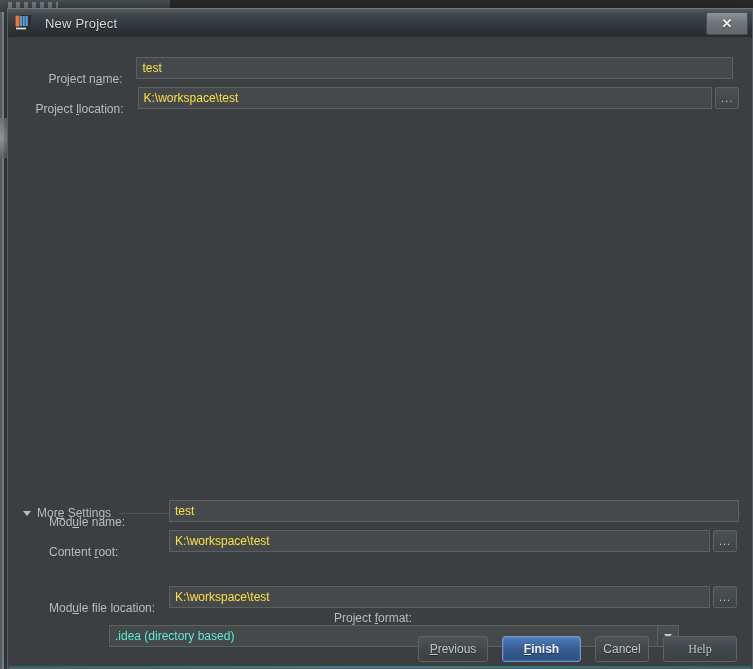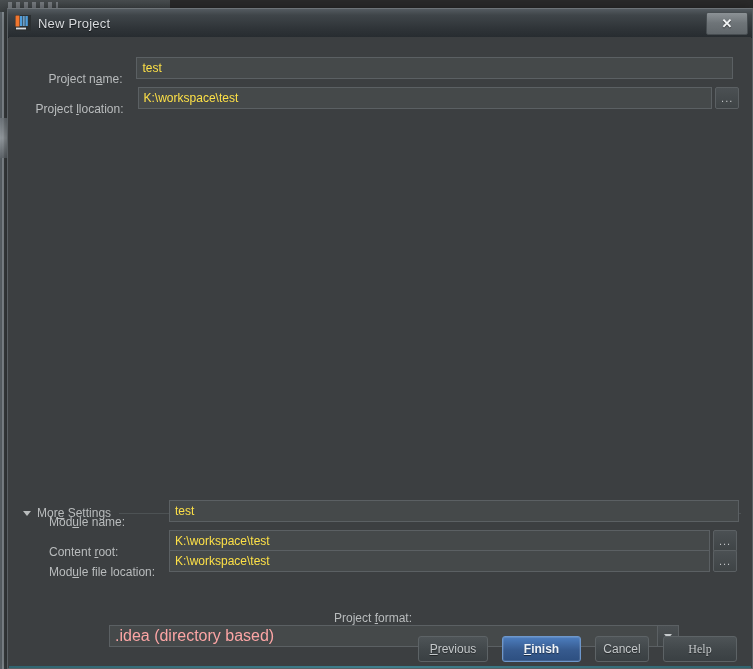--- a/index.html
+++ b/index.html
@@ -36,21 +36,21 @@
 
   
   #titlebar{
     position:absolute;left:0;top:0;right:0;height:28px;
     background:linear-gradient(180deg,#545b60 0%,#3f4549 22%,#2f3438 70%,#272c30 100%);
     border-bottom:1px solid #20252a;
     display:flex;align-items:center;
   }
   #title-icon{width:16px;height:16px;margin-left:7px;position:relative;flex:0 0 auto;}
   #title-icon svg{display:block;}
-  #title-text{margin-left:7px;font-size:13px;color:#d7dadd;letter-spacing:.2px;
+  #title-text{margin-left:14px;font-size:13px;color:#d7dadd;letter-spacing:.2px;
     text-shadow:0 1px 1px rgba(0,0,0,.6);}
   #close-btn{
     position:absolute;right:4px;top:3px;width:40px;height:21px;
     background:linear-gradient(180deg,#8c9296,#6e7478 48%,#61676b);
     border:1px solid #474d51;border-radius:2px;
     display:flex;align-items:center;justify-content:center;
     color:#f2f4f5;font-size:13px;font-weight:bold;line-height:1;
     text-shadow:0 1px 1px rgba(0,0,0,.55);cursor:pointer;
   }
 
@@ -87,21 +87,21 @@
   
   #more-settings{position:absolute;left:14px;top:468px;right:10px;height:16px;display:flex;align-items:center;cursor:pointer;}
   #ms-arrow{width:0;height:0;border-left:4px solid transparent;border-right:4px solid transparent;
     border-top:5px solid #b9bcbd;margin-right:6px;}
   #ms-label{font-size:12px;color:#b9bcbd;white-space:nowrap;}
   #ms-line{flex:1;height:1px;background:#4d5254;margin-left:8px;}
 
   
   .combo{
     position:relative;background:#45494a;border:1px solid #5b6063;
-    height:28px;box-sizing:border-box;color:#fca5a5;font-size:16px;
+    height:28px;box-sizing:border-box;color:#5eead4;font-size:12px;
     line-height:20px;padding:0 24px 0 5px;cursor:pointer;
   }
   .combo .arrow{
     position:absolute;right:0;top:0;width:20px;height:20px;
     background:linear-gradient(180deg,#4b5053,#3f4446);
     border-left:1px solid #5b6063;
     display:flex;align-items:center;justify-content:center;
   }
   .combo .arrow i{display:block;width:0;height:0;border-left:4px solid transparent;
     border-right:4px solid transparent;border-top:5px solid #c6cacc;}
@@ -178,21 +178,21 @@
       <span class="lbl" style="width:120px;"><span>Mod</span><u>u</u><span>le name:</span></span>
       <input class="field" style="width: 570px;" type="text" value="test">
     </div>
 
     <div class="row" style="left:40px; top:493px; width:690px;">
       <span class="lbl" style="width:120px;"><span>Content </span><u>r</u><span>oot:</span></span>
       <input class="field" style="width: 541px;" type="text" value="K:\workspace\test">
       <div class="browse" style="margin-left:3px;">...</div>
     </div>
 
-    <div class="row" style="left:40px; top:513px; width:690px;">
+    <div class="row" style="left:40px; top:549px; width:690px;">
       <span class="lbl" style="width:120px;"><span>Mod</span><u>u</u><span>le file location:</span></span>
       <input class="field" style="width: 541px;" type="text" value="K:\workspace\test">
       <div class="browse" style="margin-left:3px;">...</div>
     </div>
 
     <div class="row" style="left:40px; top:553px; width:690px;flex-direction:column;">
       <span class="lbl" style="width:120px;"><span>Project </span><u>f</u><span>ormat:</span></span>
       <div class="combo" style="width:570px;">
         <span>.idea (directory based)</span>
         <span class="arrow">

